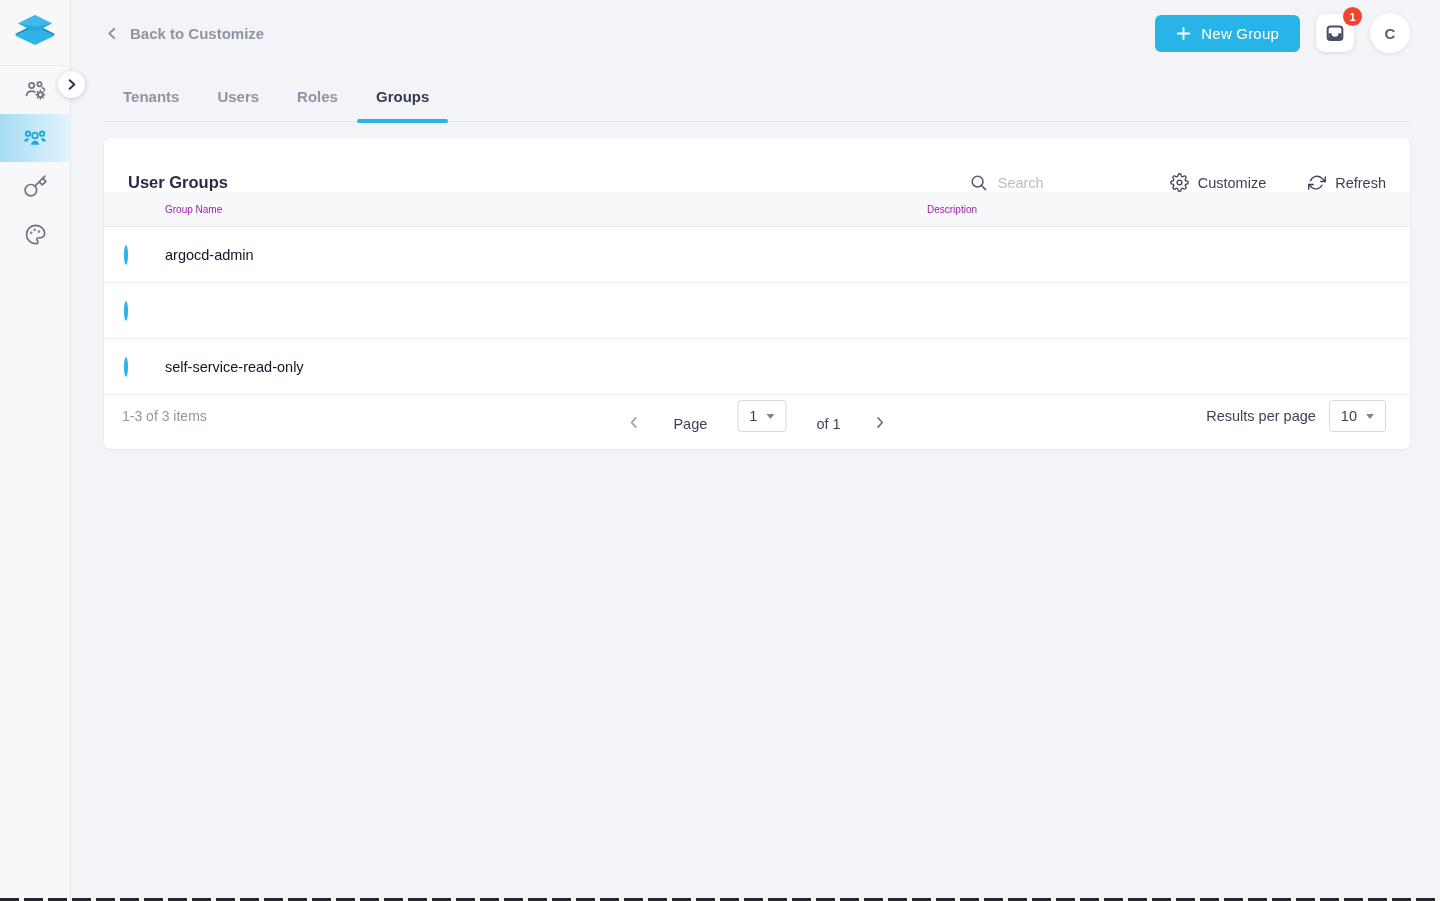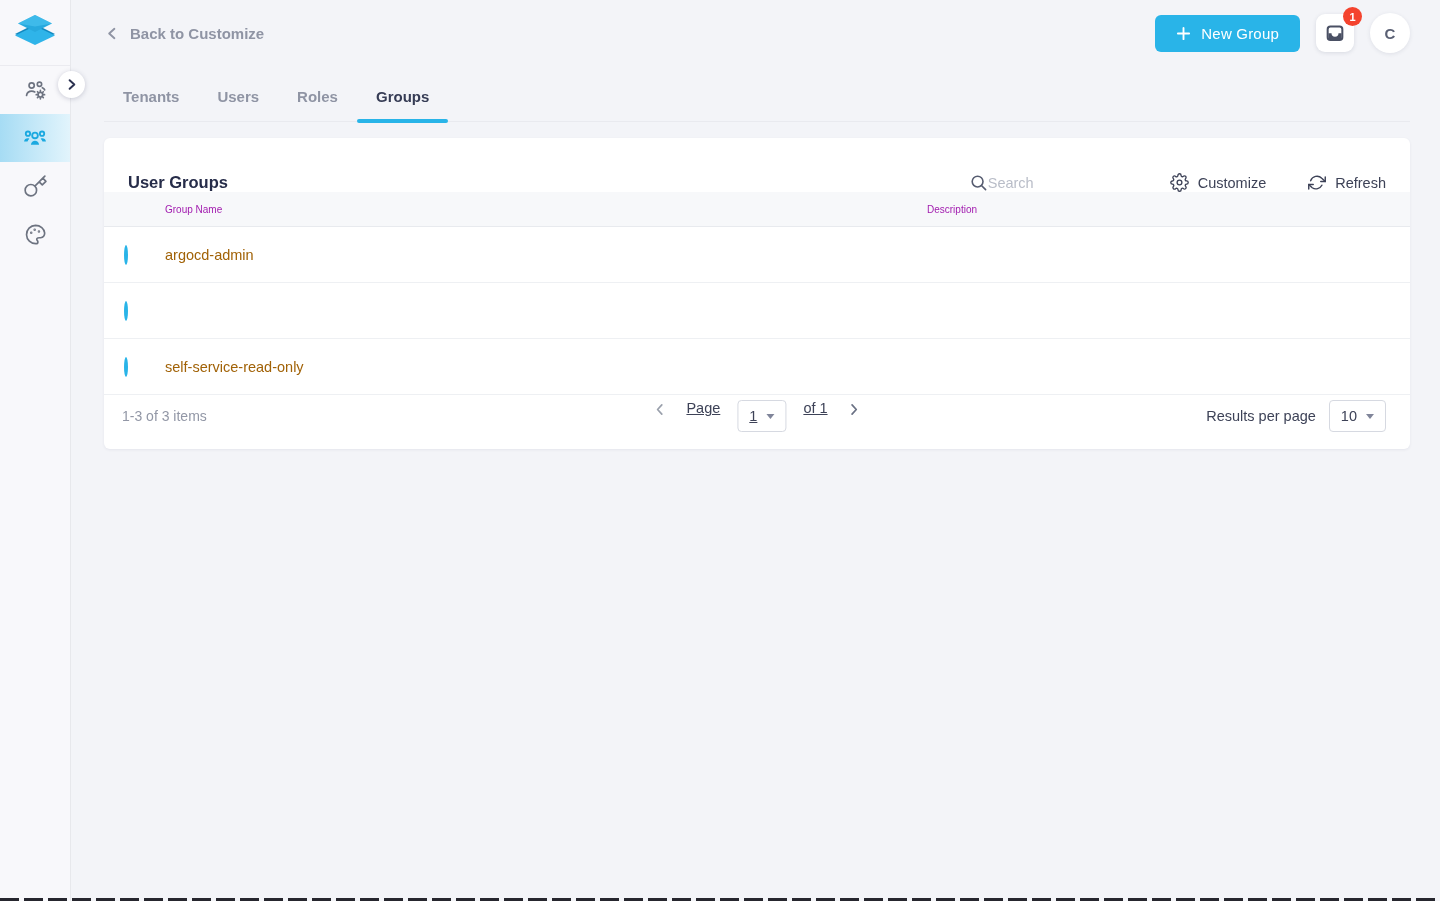--- a/index.html
+++ b/index.html
@@ -78,44 +78,44 @@
     border-radius: 2px; background: #29b4e8;
   }
 
   
   .card {
     margin-top: 16px; background: #fff; border-radius: 6px;
     box-shadow: 0 1px 3px rgba(40,45,80,.07);
   }
   .card-header { height: 54px; display: flex; align-items: flex-end; padding: 0 24px; }
   .card-title { font-size: 16.5px; font-weight: 700; color: #262c49; flex: 1; }
-  .search-box { display: flex; align-items: center; gap: 0; color: #565c70; width: 158px; margin-top: 44px; }
+  .search-box { display: flex; align-items: center; gap: 10px; color: #565c70; width: 158px; margin-top: 44px; }
   .search-input {
     border: none; outline: none; font-size: 14.5px; color: #3d4257; width: 120px;
     background: transparent; font-family: "Liberation Sans", sans-serif;
   }
   .search-input::placeholder { color: #b9bdc8; }
   .hdr-action { display: flex; align-items: center; gap: 9px; font-size: 14.5px; color: #3d4257; margin-left: 42px; cursor: pointer; }
 
   .thead {
     display: grid; grid-template-columns: 61px 762px 1fr; height: 35px; align-items: center;
     background: #f7f8fa; font-size: 10px; color: #a21caf; border-bottom: 1px solid #e8eaee;
   }
   .trow {
     display: grid; grid-template-columns: 61px 762px 1fr; height: 56px; align-items: center;
-    border-bottom: 1px solid #eef0f3; font-size: 14.5px; color: #a16207; cursor: pointer;
+    border-bottom: 1px solid #eef0f3; font-size: 14.5px; color: #0f172a; cursor: pointer;
   }
   .radio {
     width: 16px; height: 16px; border: 2px solid #29b4e8; border-radius: 50%;
     margin-left: 20px; background: #fff; cursor: pointer;
   }
 
   .card-footer { height: 54px; display: flex; align-items: center; padding: 0 24px 12px 18px; position: relative; font-size: 14px; }
   .items-count { color: #9297a6; flex: 1; }
-  .pager { position: absolute; left: 50%; transform: translateX(-50%); display: flex; align-items: flex-start; gap: 17px; color: #3d4257; font-size: 14.5px; text-decoration: underline; }
+  .pager { position: absolute; left: 50%; transform: translateX(-50%); display: flex; align-items: flex-end; gap: 30px; color: #3d4257; font-size: 14.5px; }
   .pg-chevron { display: flex; align-items: center; cursor: pointer; background: none; border: none; padding: 2px; }
   .pg-chevron.prev { color: #9aa0ac; }
   .pg-chevron.next { color: #6a7184; }
   .select-box {
     height: 32px; border: 1px solid #d6d9e1; border-radius: 4px;
     display: flex; align-items: center; justify-content: center; gap: 9px;
     padding: 0 11px; color: #3d4257; background: #fff; cursor: pointer; font-size: 14.5px;
   }
   .caret-down { width: 0; height: 0; border-left: 4px solid transparent; border-right: 4px solid transparent; border-top: 5px solid #80859a; }
   .results { display: flex; align-items: center; gap: 13px; color: #3d4257; font-size: 14.5px; }

